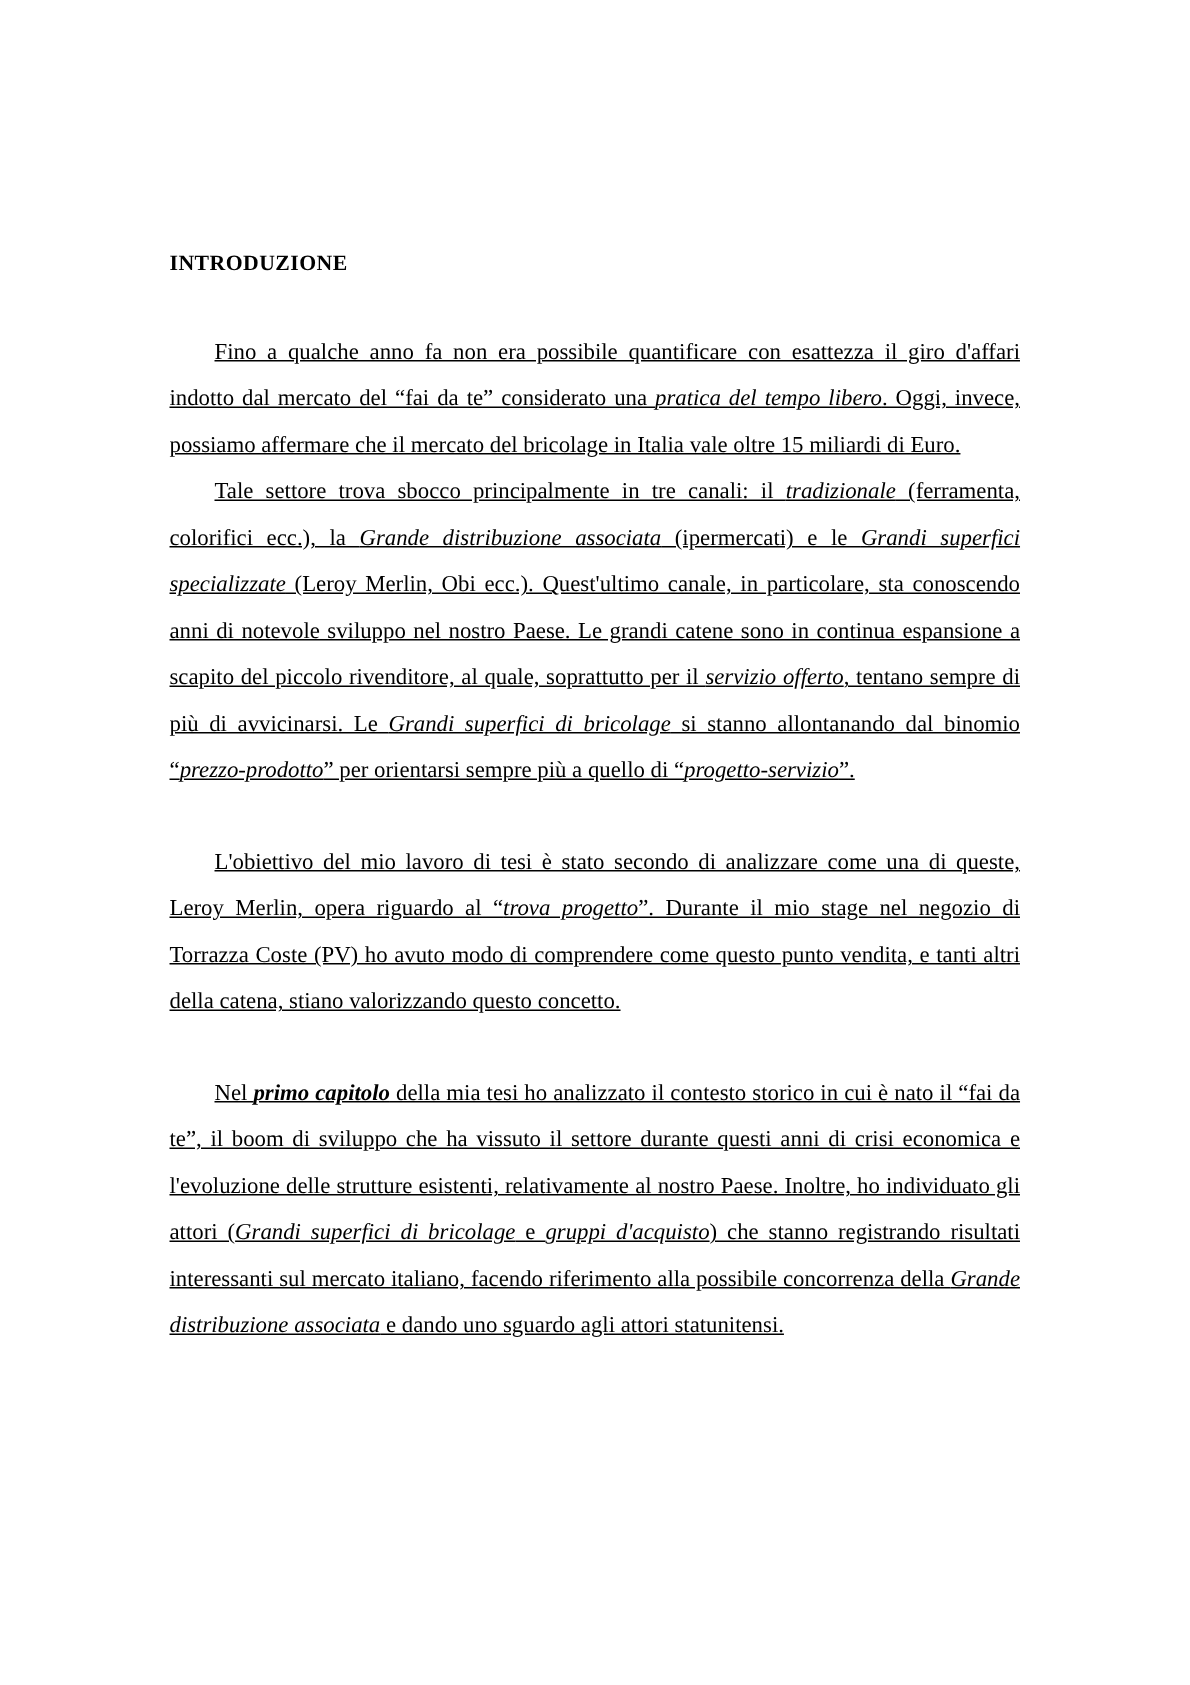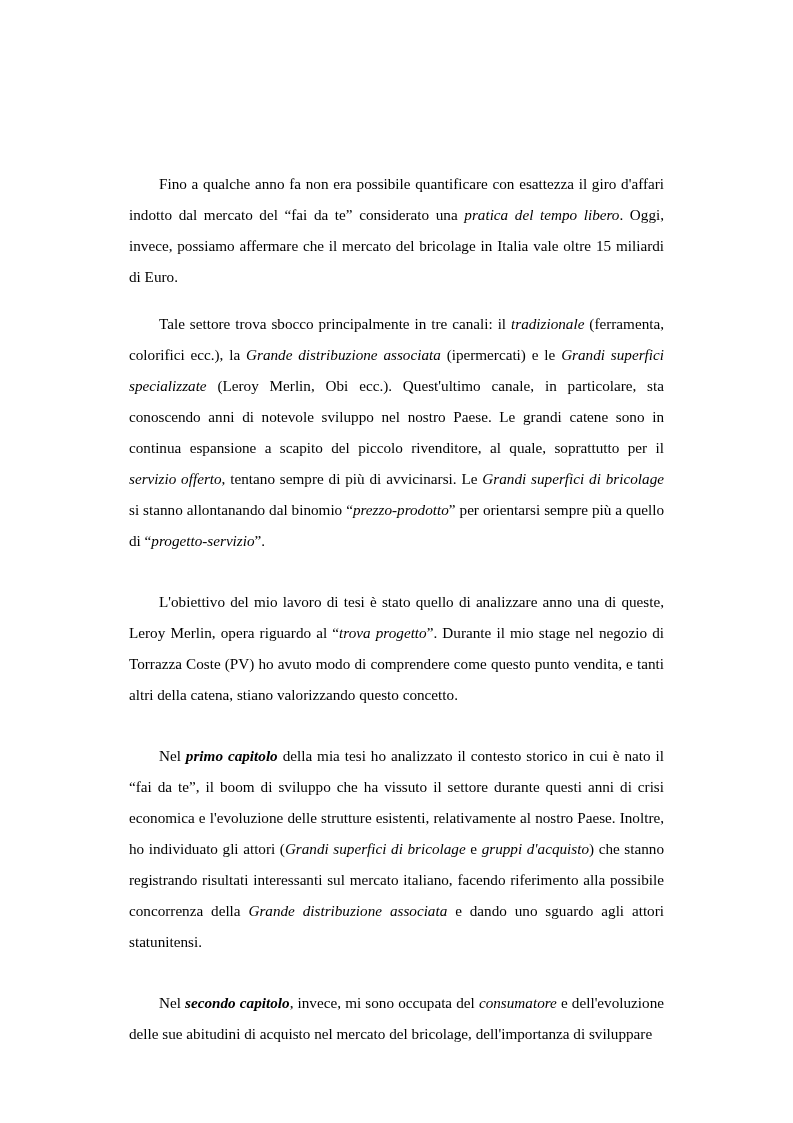--- a/index.html
+++ b/index.html
@@ -26,37 +26,38 @@
     font-weight: bold;
     letter-spacing: 0.3px;
     margin: 0 0 34px 0;
     line-height: 1.2;
   }
   p.para {
     font-size: 15.2px;
     line-height: 2.04;
     text-align: justify;
     text-justify: inter-word;
-    margin: 16px;
+    margin: 0;
     text-indent: 30px;
     hyphens: none;
+    text-decoration: underline;
   }
   p.para.tight {
     margin-top: 0;
   }
   p.para.spaced {
     margin-top: 30px;
   }
   .it { font-style: italic; }
   .bi { font-style: italic; font-weight: bold; }
 </style>
 </head>
 <body>
 
 <div class="page">
+  <h1 class="doc-title">INTRODUZIONE</h1>
   <div id="body-container">
       <p class="para tight"><span>Fino a qualche anno fa non era possibile quantificare con esattezza il giro d'affari indotto dal mercato del “fai da te” considerato una </span><span class="it">pratica del tempo libero</span><span>. Oggi, invece, possiamo affermare che il mercato del bricolage in Italia vale oltre 15 miliardi di Euro.</span></p>
       <p class="para tight"><span>Tale settore trova sbocco principalmente in tre canali: il </span><span class="it">tradizionale</span><span> (ferramenta, colorifici ecc.), la </span><span class="it">Grande distribuzione associata</span><span> (ipermercati) e le </span><span class="it">Grandi superfici specializzate</span><span> (Leroy Merlin, Obi ecc.). Quest'ultimo canale, in particolare, sta conoscendo anni di notevole sviluppo nel nostro Paese. Le grandi catene sono in continua espansione a scapito del piccolo rivenditore, al quale, soprattutto per il </span><span class="it">servizio offerto</span><span>, tentano sempre di più di avvicinarsi. Le </span><span class="it">Grandi superfici di bricolage</span><span> si stanno allontanando dal binomio “</span><span class="it">prezzo-prodotto</span><span>” per orientarsi sempre più a quello di “</span><span class="it">progetto-servizio</span><span>”.</span></p>
-      <p class="para spaced"><span>L'obiettivo del mio lavoro di tesi è stato quello di analizzare anno una di queste, Leroy Merlin, opera riguardo al “</span><span class="it">trova progetto</span><span>”. Durante il mio stage nel negozio di Torrazza Coste (PV) ho avuto modo di comprendere come questo punto vendita, e tanti altri della catena, stiano valorizzando questo concetto.</span></p>
+      <p class="para spaced"><span>L'obiettivo del mio lavoro di tesi è stato secondo di analizzare come una di queste, Leroy Merlin, opera riguardo al “</span><span class="it">trova progetto</span><span>”. Durante il mio stage nel negozio di Torrazza Coste (PV) ho avuto modo di comprendere come questo punto vendita, e tanti altri della catena, stiano valorizzando questo concetto.</span></p>
       <p class="para spaced"><span>Nel </span><span class="bi">primo capitolo</span><span> della mia tesi ho analizzato il contesto storico in cui è nato il “fai da te”, il boom di sviluppo che ha vissuto il settore durante questi anni di crisi economica e l'evoluzione delle strutture esistenti, relativamente al nostro Paese. Inoltre, ho individuato gli attori (</span><span class="it">Grandi superfici di bricolage</span><span> e </span><span class="it">gruppi d'acquisto</span><span>) che stanno registrando risultati interessanti sul mercato italiano, facendo riferimento alla possibile concorrenza della </span><span class="it">Grande distribuzione associata</span><span> e dando uno sguardo agli attori statunitensi.</span></p>
-      <p class="para spaced"><span>Nel </span><span class="bi">secondo capitolo</span><span>, invece, mi sono occupata del </span><span class="it">consumatore</span><span> e dell'evoluzione delle sue abitudini di acquisto nel mercato del bricolage, dell'importanza di sviluppare</span></p>
     </div>
 </div>
 
 </body></html>

